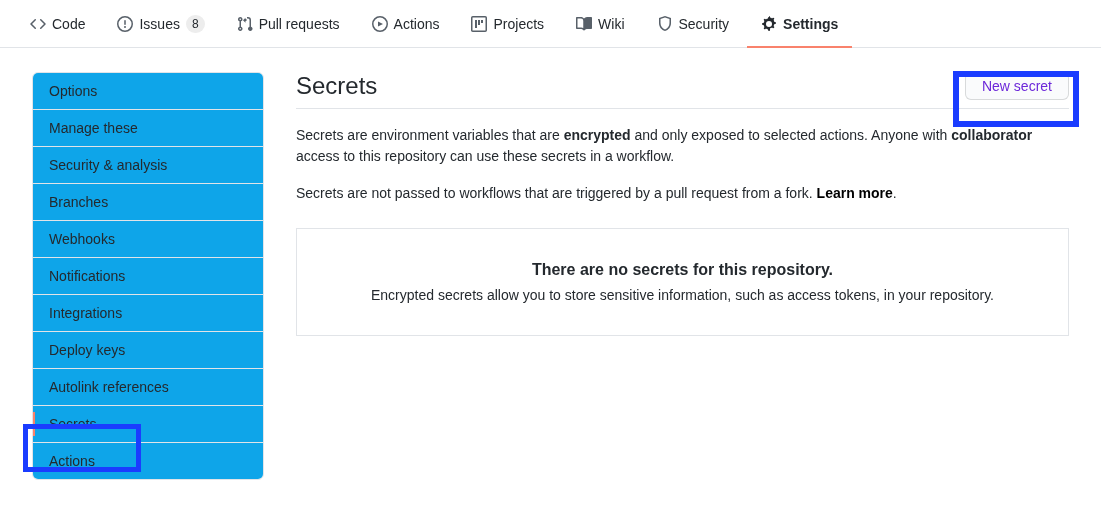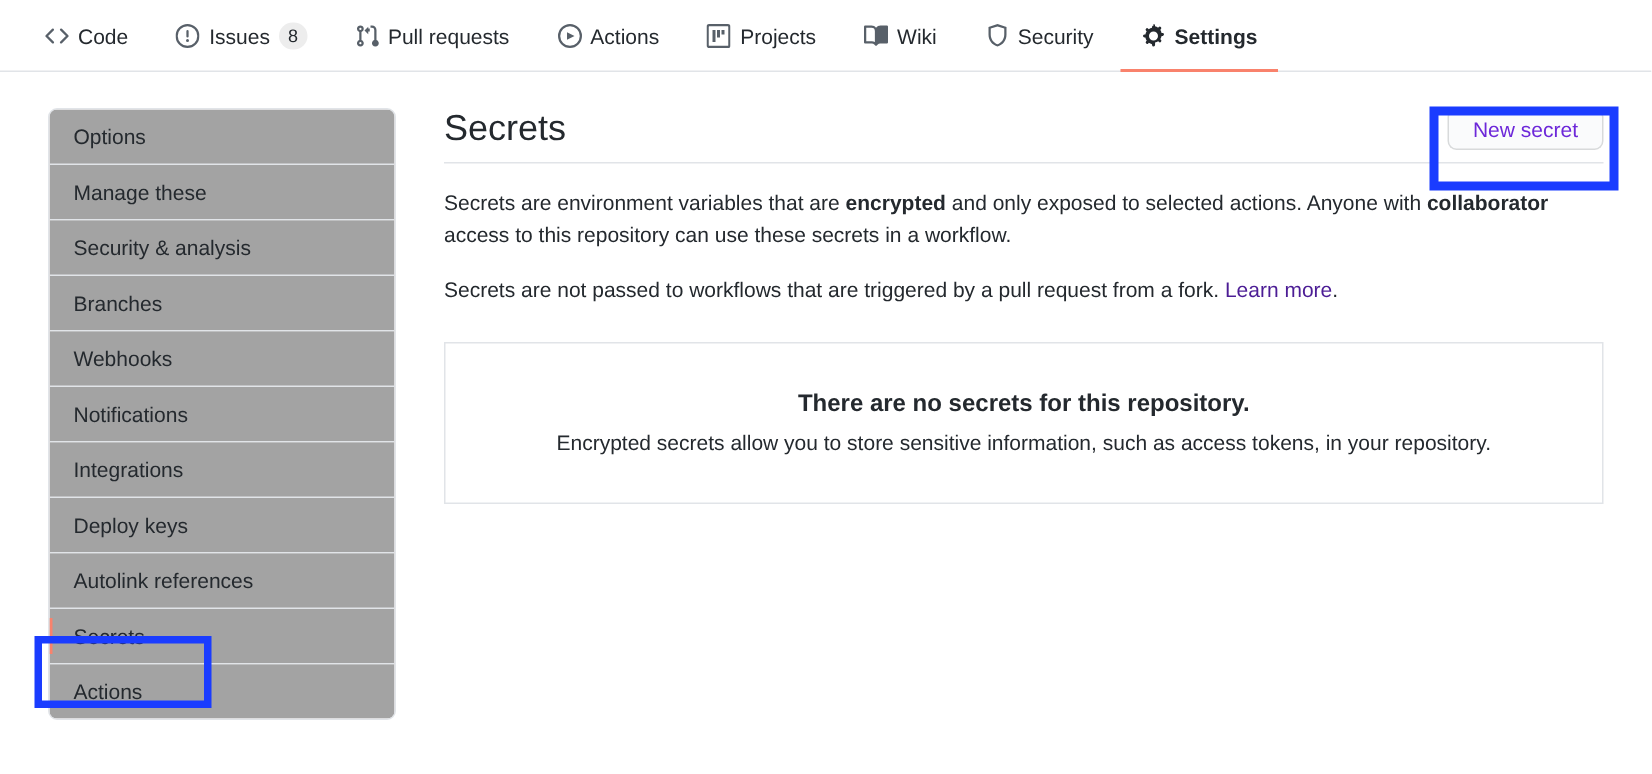--- a/index.html
+++ b/index.html
@@ -63,21 +63,21 @@
     flex-shrink: 0;
     border: 1px solid #e1e4e8;
     border-radius: 6px;
     overflow: hidden;
   }
   .sidebar-item {
     padding: 10px 16px;
     border-bottom: 1px solid #e1e4e8;
     cursor: pointer;
     position: relative;
-    background: #a3a3a3;
+    background: #0ea5e9;
   }
   .sidebar-item:last-child { border-bottom: none; }
   .sidebar-item.active::before {
     content: "";
     position: absolute;
     left: 0;
     top: 6px;
     bottom: 6px;
     width: 2px;
     background: #f9826c;
@@ -120,21 +120,21 @@
     background: #fafbfc;
     border: 1px solid rgba(27,31,35,.15);
     border-radius: 6px;
     padding: 5px 16px;
     font-size: 14px;
     font-weight: 500;
     cursor: pointer;
     color: #6d28d9;
   }
   .para { margin: 0 0 16px; line-height: 1.5; color: #24292e; }
-  .para a { color: #4c1d95; text-decoration: none; }
+  .para a { color: #000000; text-decoration: none; font-weight: bold; }
   .blank {
     border: 1px solid #e1e4e8;
     border-radius: 0;
     padding: 32px;
     text-align: center;
     margin-top: 24px;
   }
   .blank h3 { margin: 0 0 8px; font-size: 16px; }
   .blank p { margin: 0; color: #24292e; }
 </style>

